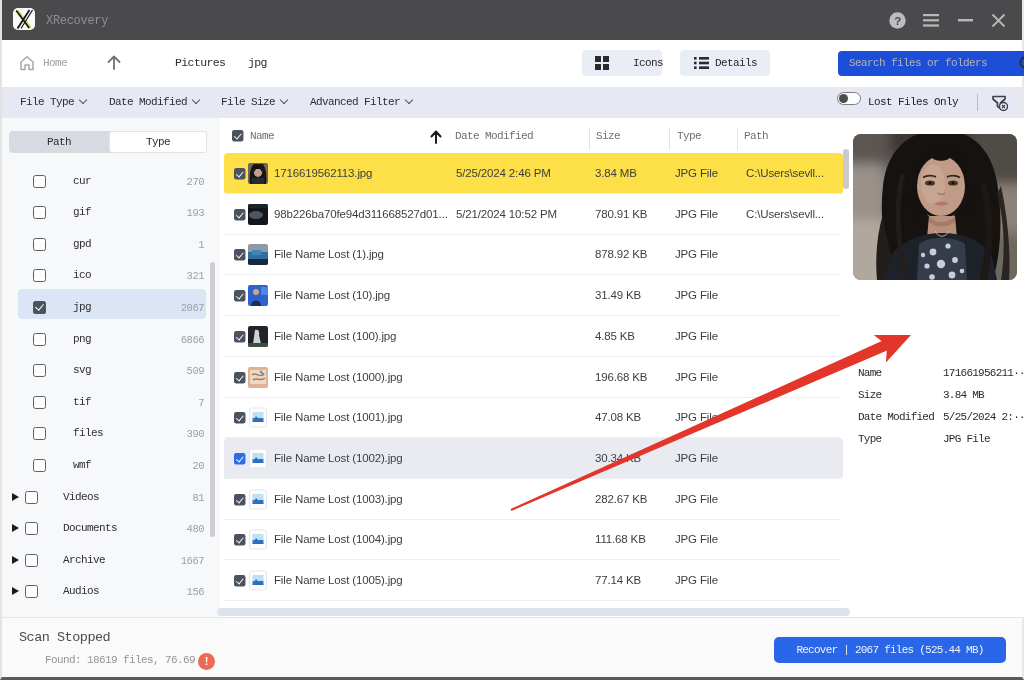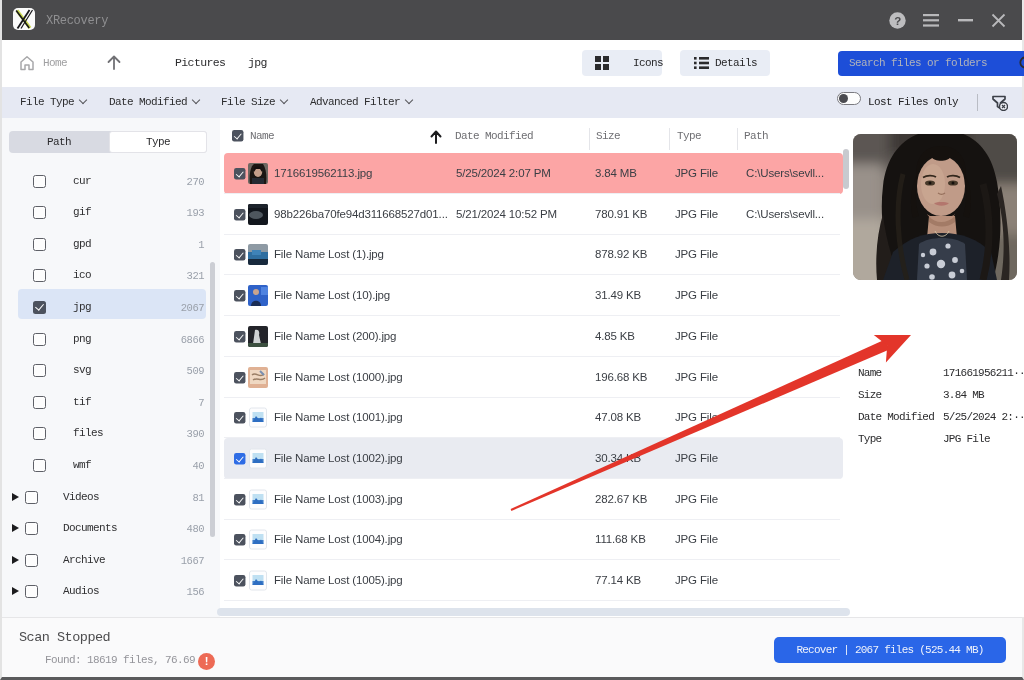--- a/index.html
+++ b/index.html
@@ -227,21 +227,21 @@
           <div class="cnt">7</div>
         </div>
         <div class="trow" style="top:300.3px;">
           <div class="cb box"></div>
           <div class="lbl">files</div>
           <div class="cnt">390</div>
         </div>
         <div class="trow" style="top:331.9px;">
           <div class="cb box"></div>
           <div class="lbl">wmf</div>
-          <div class="cnt">40</div>
+          <div class="cnt">20</div>
         </div>
         <div class="trow" style="top:363.5px;">
           <div class="tri"></div>
           <div class="gcb box"></div>
           <div class="glbl">Videos</div>
           <div class="cnt">81</div>
         </div>
         <div class="trow" style="top:395.1px;padding-left:31px;">
           <div class="tri"></div>
           <div class="gcb box"></div>
@@ -273,31 +273,31 @@
       </svg>
       <div class="htxt" style="left:233px;">Date Modified</div>
       <div class="hsep" style="left:367px;"></div>
       <div class="htxt" style="left:374px;">Size</div>
       <div class="hsep" style="left:447px;"></div>
       <div class="htxt" style="left:455px;">Type</div>
       <div class="hsep" style="left:515px;"></div>
       <div class="htxt" style="left:522px;">Path</div>
     </div>
     <div id="listrows">
-        <div class="lrow" style="top:35.0px;background:#fca5a5;border-radius:4px;">
+        <div class="lrow" style="top:35.0px;background:#fde047;border-radius:4px;">
           <div class="cb boxc"></div>
           <div class="thumb"><svg width="20" height="21" viewBox="0 0 20 21">
               <rect width="20" height="21" fill="#6e6862"></rect>
               <path d="M2 21 C1 13 2 4 6 1 L15 1 C18 5 19 13 18 21 Z" fill="#1b1613"></path>
               <ellipse cx="10" cy="9" rx="4.2" ry="5" fill="#c39d89"></ellipse>
               <path d="M6 5 C8 3 13 3 14 6 L14 9 L12 6 L8 6 L6 9 Z" fill="#141010"></path>
               <rect x="4" y="15" width="12" height="6" fill="#252a33"></rect>
             </svg></div>
           <div class="nm sans">1716619562113.jpg</div>
-          <div class="dt sans">5/25/2024 2:07 PM</div>
+          <div class="dt sans">5/25/2024 2:46 PM</div>
           <div class="sz sans">3.84 MB</div>
           <div class="tp sans">JPG File</div>
           <div class="pt sans">C:\Users\sevll...</div>
           <div class="sep"></div>
         </div>
         <div class="lrow" style="top:75.7px;">
           <div class="cb boxc"></div>
           <div class="thumb"><svg width="20" height="21" viewBox="0 0 20 21">
               <rect width="20" height="21" fill="#12161d"></rect>
               <ellipse cx="8" cy="11" rx="7" ry="4" fill="#4e565e"></ellipse>
@@ -336,21 +336,21 @@
           <div class="tp sans">JPG File</div>
           <div class="sep"></div>
         </div>
         <div class="lrow" style="top:197.8px;">
           <div class="cb boxc"></div>
           <div class="thumb"><svg width="20" height="21" viewBox="0 0 20 21">
               <rect width="20" height="21" fill="#23242a"></rect>
               <path d="M7 4 C10 3 12 5 11 9 L13 18 H5 Z" fill="#cfd2d4"></path>
               <rect y="17" width="20" height="4" fill="#3c5040"></rect>
             </svg></div>
-          <div class="nm sans">File Name Lost (200).jpg</div>
+          <div class="nm sans">File Name Lost (100).jpg</div>
           <div class="sz sans">4.85 KB</div>
           <div class="tp sans">JPG File</div>
           <div class="sep"></div>
         </div>
         <div class="lrow" style="top:238.5px;">
           <div class="cb boxc"></div>
           <div class="thumb"><svg width="20" height="21" viewBox="0 0 20 21">
               <rect width="20" height="21" fill="#e0b194"></rect>
               <rect x="2" y="3" width="16" height="14" fill="#efd8c2"></rect>
               <path d="M4 8 C8 4 12 12 16 7 M5 13 C9 10 13 15 17 11" stroke="#9a7f66" stroke-width="1.4" fill="none"></path>

